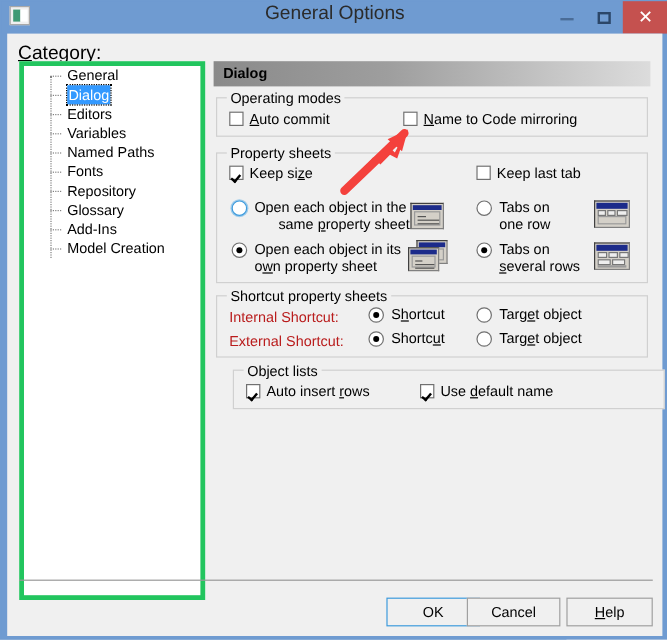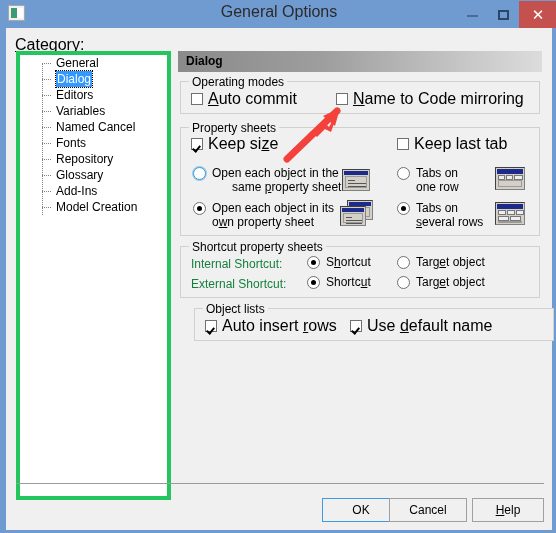--- a/index.html
+++ b/index.html
@@ -137,21 +137,21 @@
   }
   #grp-operating { left: 2px;  top: 30px;  width: 360px; height: 33px; }
   #grp-property  { left: 2px;  top: 76px;  width: 360px; height: 109px; }
   #grp-shortcut  { left: 2px;  top: 195px; width: 360px; height: 52px; }
   #grp-objlists  { left: 16px;  top: 257px; width: 360px; height: 33px; padding-left: 48px; }
 
   
   .cb-row {
     position: absolute;
     display: flex; align-items: flex-start;
-    font-size: 16px; color: #000;
+    font-size: 12px; color: #000;
     white-space: nowrap;
   }
   .cbox {
     width: 12px; height: 12px;
     border: 1px solid #707070;
     background: #ffffff;
     margin-right: 5px;
     position: relative;
     flex: 0 0 auto;
     margin-top: 1px;
@@ -223,21 +223,21 @@
     position: absolute; left: 2px; top: 7px; right: 2px; height: 5px;
   }
   .mini .tab {
     position: absolute; top: 0; height: 5px;
     background: #eeeeee; border: 1px solid #777;
   }
 
   
   .sc-label {
     position: absolute;
-    font-size: 12px; color: #15803d;
+    font-size: 12px; color: #b91c1c;
     white-space: nowrap;
   }
 
   
   #bottom-sep {
     position: absolute; left: 10px; top: 455px; width: 528px;
     height: 1px; background: #9a9a9a;
   }
   .dlg-btn {
     position: absolute; top: 470px;
@@ -302,21 +302,21 @@
       <div class="tree-item">
         <span class="dash"></span>
         <span class="lbl">Editors</span>
       </div>
       <div class="tree-item">
         <span class="dash"></span>
         <span class="lbl">Variables</span>
       </div>
       <div class="tree-item">
         <span class="dash"></span>
-        <span class="lbl">Named Cancel</span>
+        <span class="lbl">Named Paths</span>
       </div>
       <div class="tree-item">
         <span class="dash"></span>
         <span class="lbl">Fonts</span>
       </div>
       <div class="tree-item">
         <span class="dash"></span>
         <span class="lbl">Repository</span>
       </div>
       <div class="tree-item">

